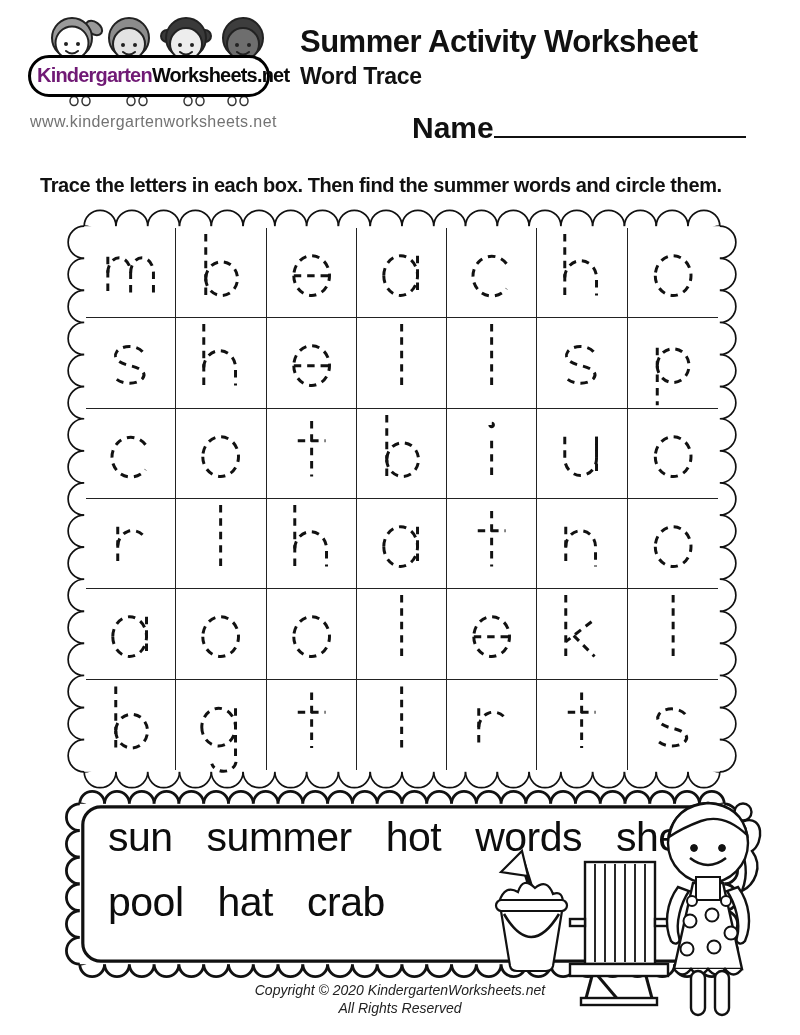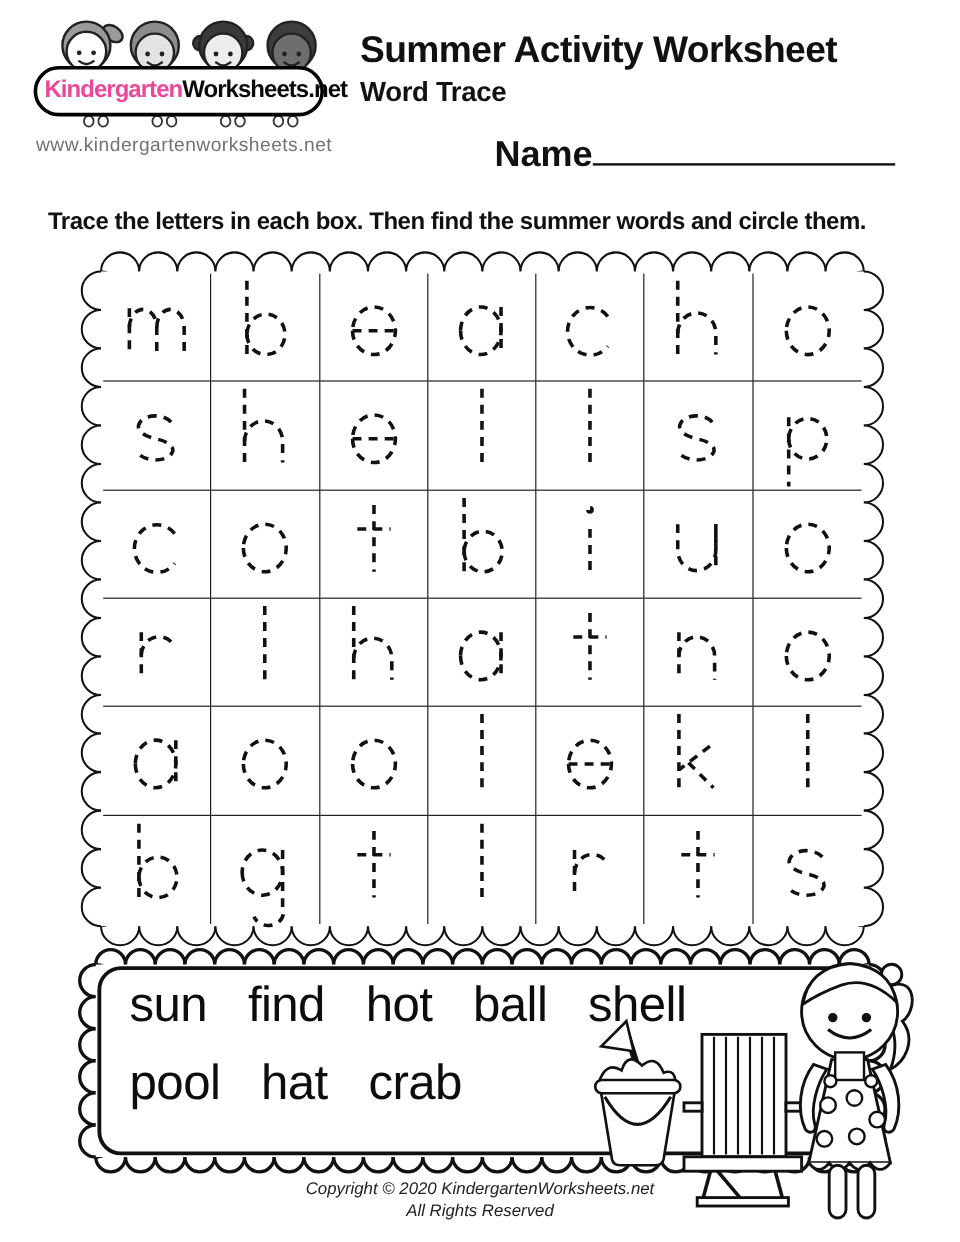--- a/index.html
+++ b/index.html
@@ -5,21 +5,21 @@
   * { margin:0; padding:0; box-sizing:border-box; }
   html,body { background:#fff; }
   .page { position:relative; width:800px; height:1035px; background:#fff; overflow:hidden;
           font-family:"Liberation Sans", sans-serif; color:#111; }
 
   
   .logo-block { position:absolute; left:28px; top:6px; width:250px; }
   .logo-kids { display:block; margin:0 0 -7px 6px; }
   .logo-bar { position:relative; border:3px solid #000; border-radius:22px; background:#fff;
               padding:6px 6px 7px; text-align:center; white-space:nowrap; width:242px; }
-  .logo-bar .gray  { color:#ec4899; font-size:20px; letter-spacing:-0.8px; font-weight:600; }
+  .logo-bar .gray  { color:#701a75; font-size:20px; letter-spacing:-0.8px; font-weight:600; }
   .logo-bar .black { color:#0a0a0a; font-size:20px; letter-spacing:-0.8px; font-weight:800; }
   .logo-feet { display:block; margin:-2px 0 0 18px; }
   .logo-url { margin:6px 0 0 2px; font-size:16px; color:#737373; letter-spacing:0.4px; }
 
   
   .title-block { position:absolute; left:300px; top:24px; width:480px; }
   .title { font-size:31px; font-weight:600; letter-spacing:-0.5px; }
   .subtitle { font-size:23px; font-weight:600; margin-top:3px; letter-spacing:-0.3px; }
   .name-row { position:absolute; left:412px; top:108px; white-space:nowrap; }
   .name-label { font-size:30px; font-weight:600;text-align:right; }
@@ -508,21 +508,21 @@
           <circle cx="660.2" cy="55.89999999999999" r="13.366666666666665"></circle>
           <circle cx="660.2" cy="82.63333333333333" r="13.366666666666665"></circle>
           <circle cx="660.2" cy="109.36666666666666" r="13.366666666666665"></circle>
           <circle cx="660.2" cy="136.1" r="13.366666666666665"></circle>
           <circle cx="660.2" cy="162.83333333333334" r="13.366666666666665"></circle>
         </g>
         <rect x="15.8" y="15.8" width="644.4" height="160.4" fill="#fff"></rect>
         <rect x="18.8" y="18.8" width="638.4" height="154.4" rx="18" fill="#fff" stroke="#111" stroke-width="3.2"></rect>
       </svg>
     <div class="bank-lines">
-      <div class="bank-line bank-line-1" id="bank-line-1"><span class="bank-word">sun</span><span class="bank-word">find</span><span class="bank-word">hot</span><span class="bank-word">ball</span><span class="bank-word">shell</span></div>
+      <div class="bank-line bank-line-1" id="bank-line-1"><span class="bank-word">sun</span><span class="bank-word">summer</span><span class="bank-word">hot</span><span class="bank-word">words</span><span class="bank-word">shell</span></div>
       <div class="bank-line bank-line-2" id="bank-line-2"><span class="bank-word">pool</span><span class="bank-word">hat</span><span class="bank-word">crab</span></div>
     </div>
   </div>
 
   <svg class="deco" style="left:492px; top:846px;" width="80" height="132" viewBox="0 0 80 132">
     <g fill="#fff" stroke-width="2.2">
       <path d="M30,14 L42,52" fill="none" stroke-width="5.5"></path>
       <path d="M30,14 L42,52" fill="none" stroke="#fff" stroke-width="2"></path>
       <path d="M9,26 L30,5 L36,30 Z"></path>
       <path d="M7,56 Q13,38 26,46 Q31,30 43,42 Q55,32 61,48 Q71,44 71,58 Z"></path>

